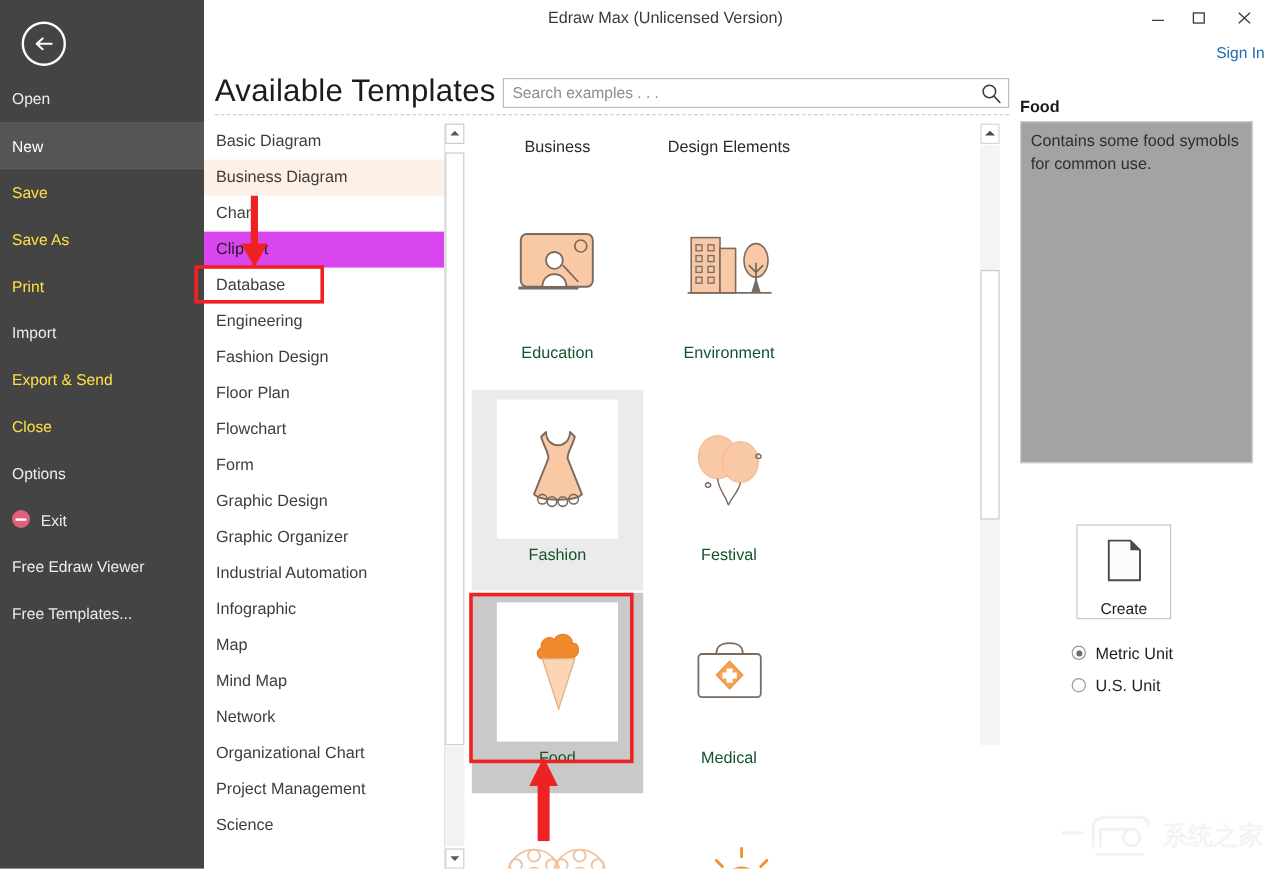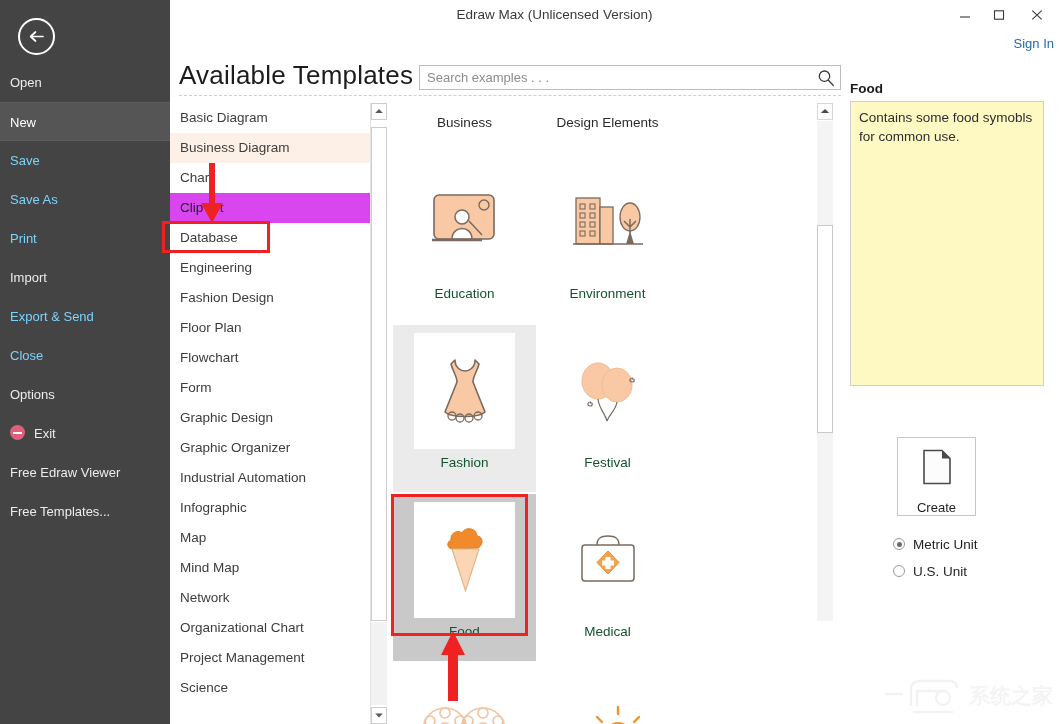--- a/index.html
+++ b/index.html
@@ -29,21 +29,21 @@
   .menu-item {
     position: relative;
     height: 39px;
     line-height: 39px;
     padding-left: 10px;
     color: #d3d3d3;
     font-size: 13px;
     cursor: pointer;
     white-space: nowrap;
   }
-  .menu-item.dim { color: #7dd3fc; }
+  .menu-item.dim { color: #fde047; }
   .menu-item.bright { color: #ececec; }
   .menu-item.active {
     background: #555555;
     color: #ffffff;
     border-top: 1px solid #5c5c5c;
     border-bottom: 1px solid #5c5c5c;
   }
   #menu-list { position: absolute; left: 0; top: 63px; width: 170px; }
   .exit-icon {
     display: inline-block;
@@ -244,21 +244,21 @@
   #detail-title {
     position: absolute; left: 850px; top: 81px;
     font-size: 13.5px;
     font-weight: bold;
     color: #1a1a1a;
   }
   #detail-box {
     position: absolute; left: 850px; top: 101px;
     width: 194px; height: 285px;
     border: 1px solid #d0d0d0;
-    background: #fef9c3;
+    background: #a3a3a3;
   }
   #detail-text {
     position: absolute; left: 8px; top: 6px;
     width: 178px;
     font-size: 13.5px;
     line-height: 19px;
     color: #2e2e2e;
   }
   #create-btn {
     position: absolute; left: 897px; top: 437px;

